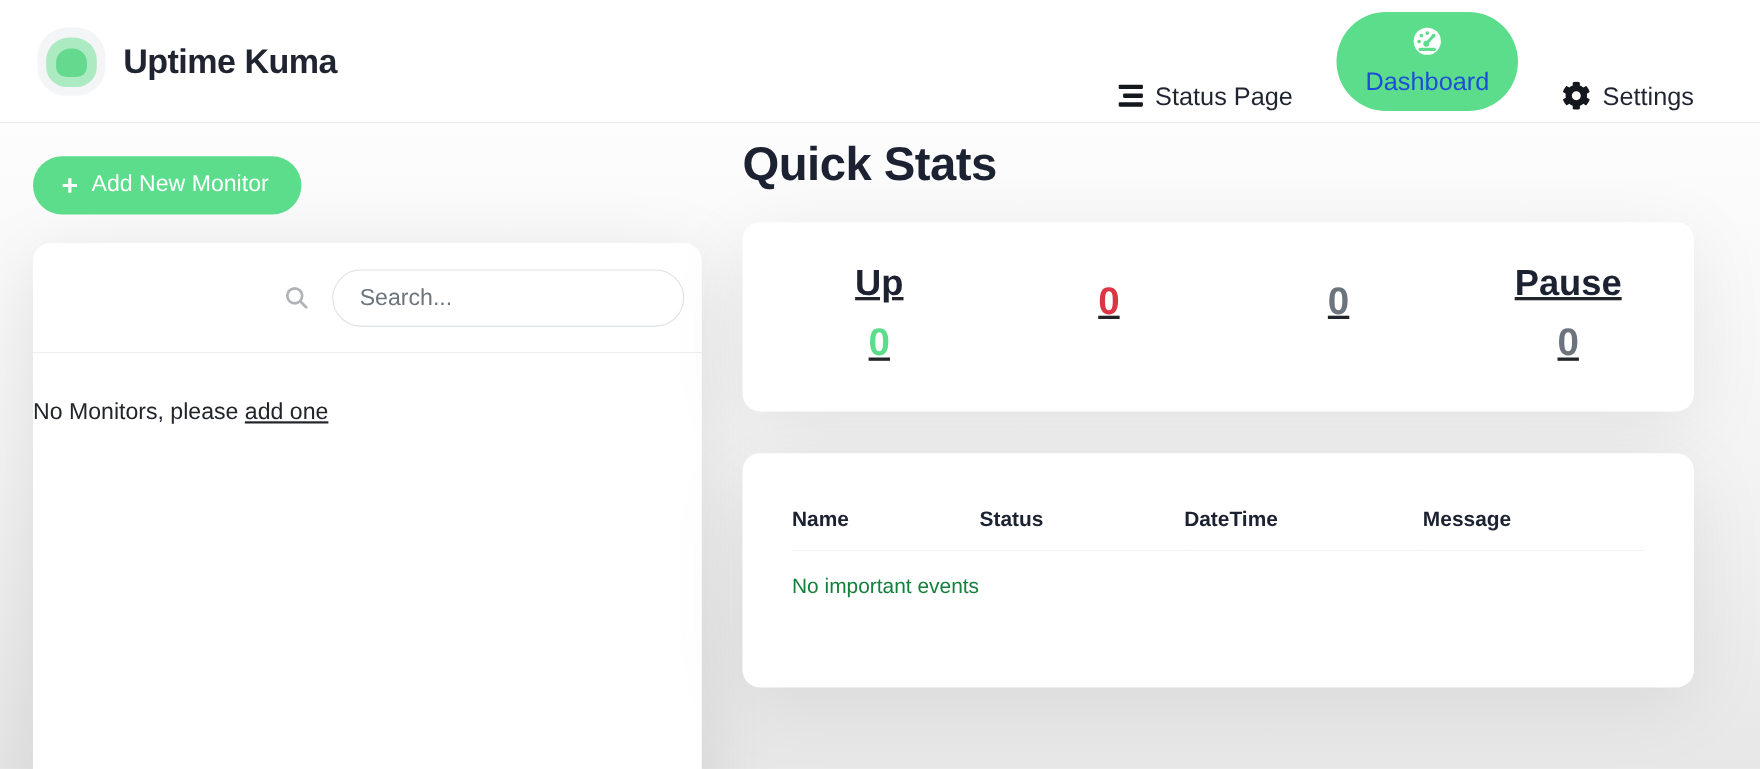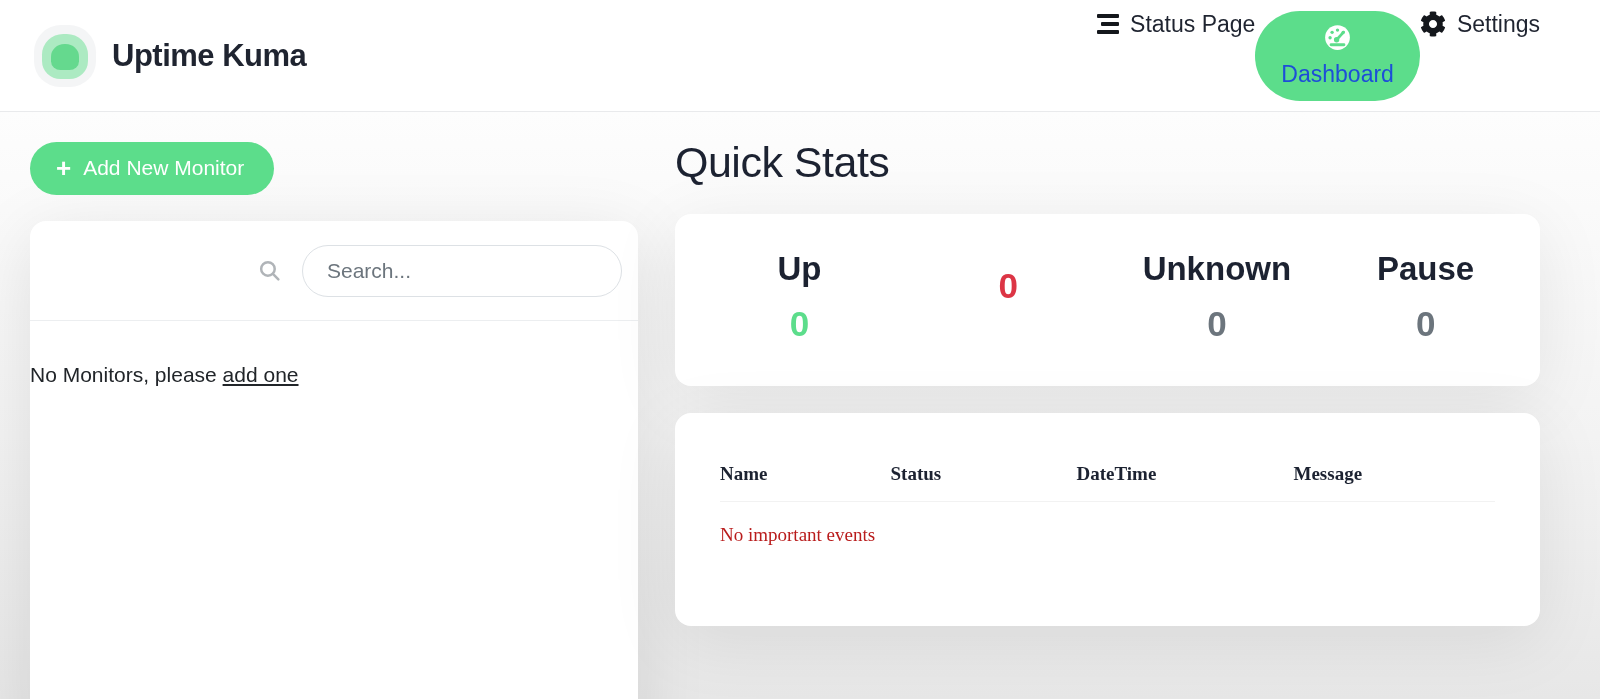--- a/index.html
+++ b/index.html
@@ -35,21 +35,21 @@
     border-radius: 46% 46% 40% 40%;
   }
   .logo-inner {
     position: absolute; left: 9px; top: 10px;
     width: 28px; height: 26px;
     background: #65d98e;
     border-radius: 48% 48% 34% 34%;
   }
   .app-title { font-size: 31px; font-weight: 700; letter-spacing: -0.5px; color: #1f2430; }
 
-  .nav { display: flex; align-items: flex-start; }
+  .nav { display: flex; align-items: flex-end; gap: 40px; }
   .nav-link {
     display: flex; align-items: center; gap: 11px;
     font-size: 23px; color: #1f2430; cursor: pointer; text-decoration: none;
   }
   .nav-pill {
     display: flex; align-items: center; gap: 10px;
     background: #5cdd8b; color: #1d4ed8;
     font-size: 23px;
     padding: 13px 26px;
     border-radius: 50px;
@@ -110,66 +110,66 @@
   .empty-monitors {
     padding-top: 42px;
     text-align: left;
     font-size: 21px;
     color: #212529;
   }
   .empty-monitors a { color: #212529; font-weight: 500; text-decoration: underline; cursor: pointer; }
 
   
   .page-title {
-    margin-top: 26px;
+    margin-top: 14px;
     font-size: 43px;
-    font-weight: 400;
+    font-weight: 700;
     color: #1c2231;
     letter-spacing: -0.5px;
   }
   .stats-card {
     margin-top: 27px;
     background: #fff;
     border-radius: 16px;
     box-shadow: 0 15px 70px rgba(0,0,0,0.08);
     display: flex;
     padding: 36px 10px 42px 20px;
+    text-decoration: underline;
   }
   .stat-col { flex: 1; text-align: center; }
   .stat-label { font-size: 33px; font-weight: 700; color: #1c2231; }
   .stat-value { margin-top: 16px; font-size: 35px; font-weight: 700; }
   .stat-value.up { color: #5cdd8b; }
   .stat-value.down { color: #dc3545; }
   .stat-value.unknown { color: #6c757d; }
   .stat-value.pause { color: #6c757d; }
 
   .events-card {
-    margin-top: 27px;
+    margin-top: 38px;
     background: #fff;
     border-radius: 16px;
     box-shadow: 0 15px 70px rgba(0,0,0,0.08);
     padding: 40px 45px 70px 45px;
-    font-family: Liberation Serif, serif;
   }
   .events-table { width: 100%; border-collapse: collapse; }
   .events-table th {
     text-align: left;
     font-size: 19px;
     font-weight: 700;
     color: #1c2231;
     padding: 10px 0 16px 0;
     border-bottom: 1px solid rgba(0,0,0,0.05);
   }
   .events-table th.col-name { width: 22%; }
   .events-table th.col-status { width: 24%; }
   .events-table th.col-datetime { width: 28%; }
   .events-table th.col-message { width: 26%; }
   .events-table td {
     font-size: 19px;
-    color: #b91c1c;
+    color: #15803d;
     padding: 22px 0 10px 0;
   }
 </style>
 </head>
 <body>
 
 <div class="header">
   <div class="brand">
     <div class="logo-outer">
       <div class="logo-mid">
@@ -242,21 +242,20 @@
 
     <div class="stats-card">
       <div class="stat-col">
         <div class="stat-label">Up</div>
         <div class="stat-value up">0</div>
       </div>
       <div class="stat-col">
         <div class="stat-value down">0</div>
       </div>
       <div class="stat-col">
-        <div class="stat-label">Unknown</div>
         <div class="stat-value unknown">0</div>
       </div>
       <div class="stat-col">
         <div class="stat-label">Pause</div>
         <div class="stat-value pause">0</div>
       </div>
     </div>
 
     <div class="events-card">
       <table class="events-table">

